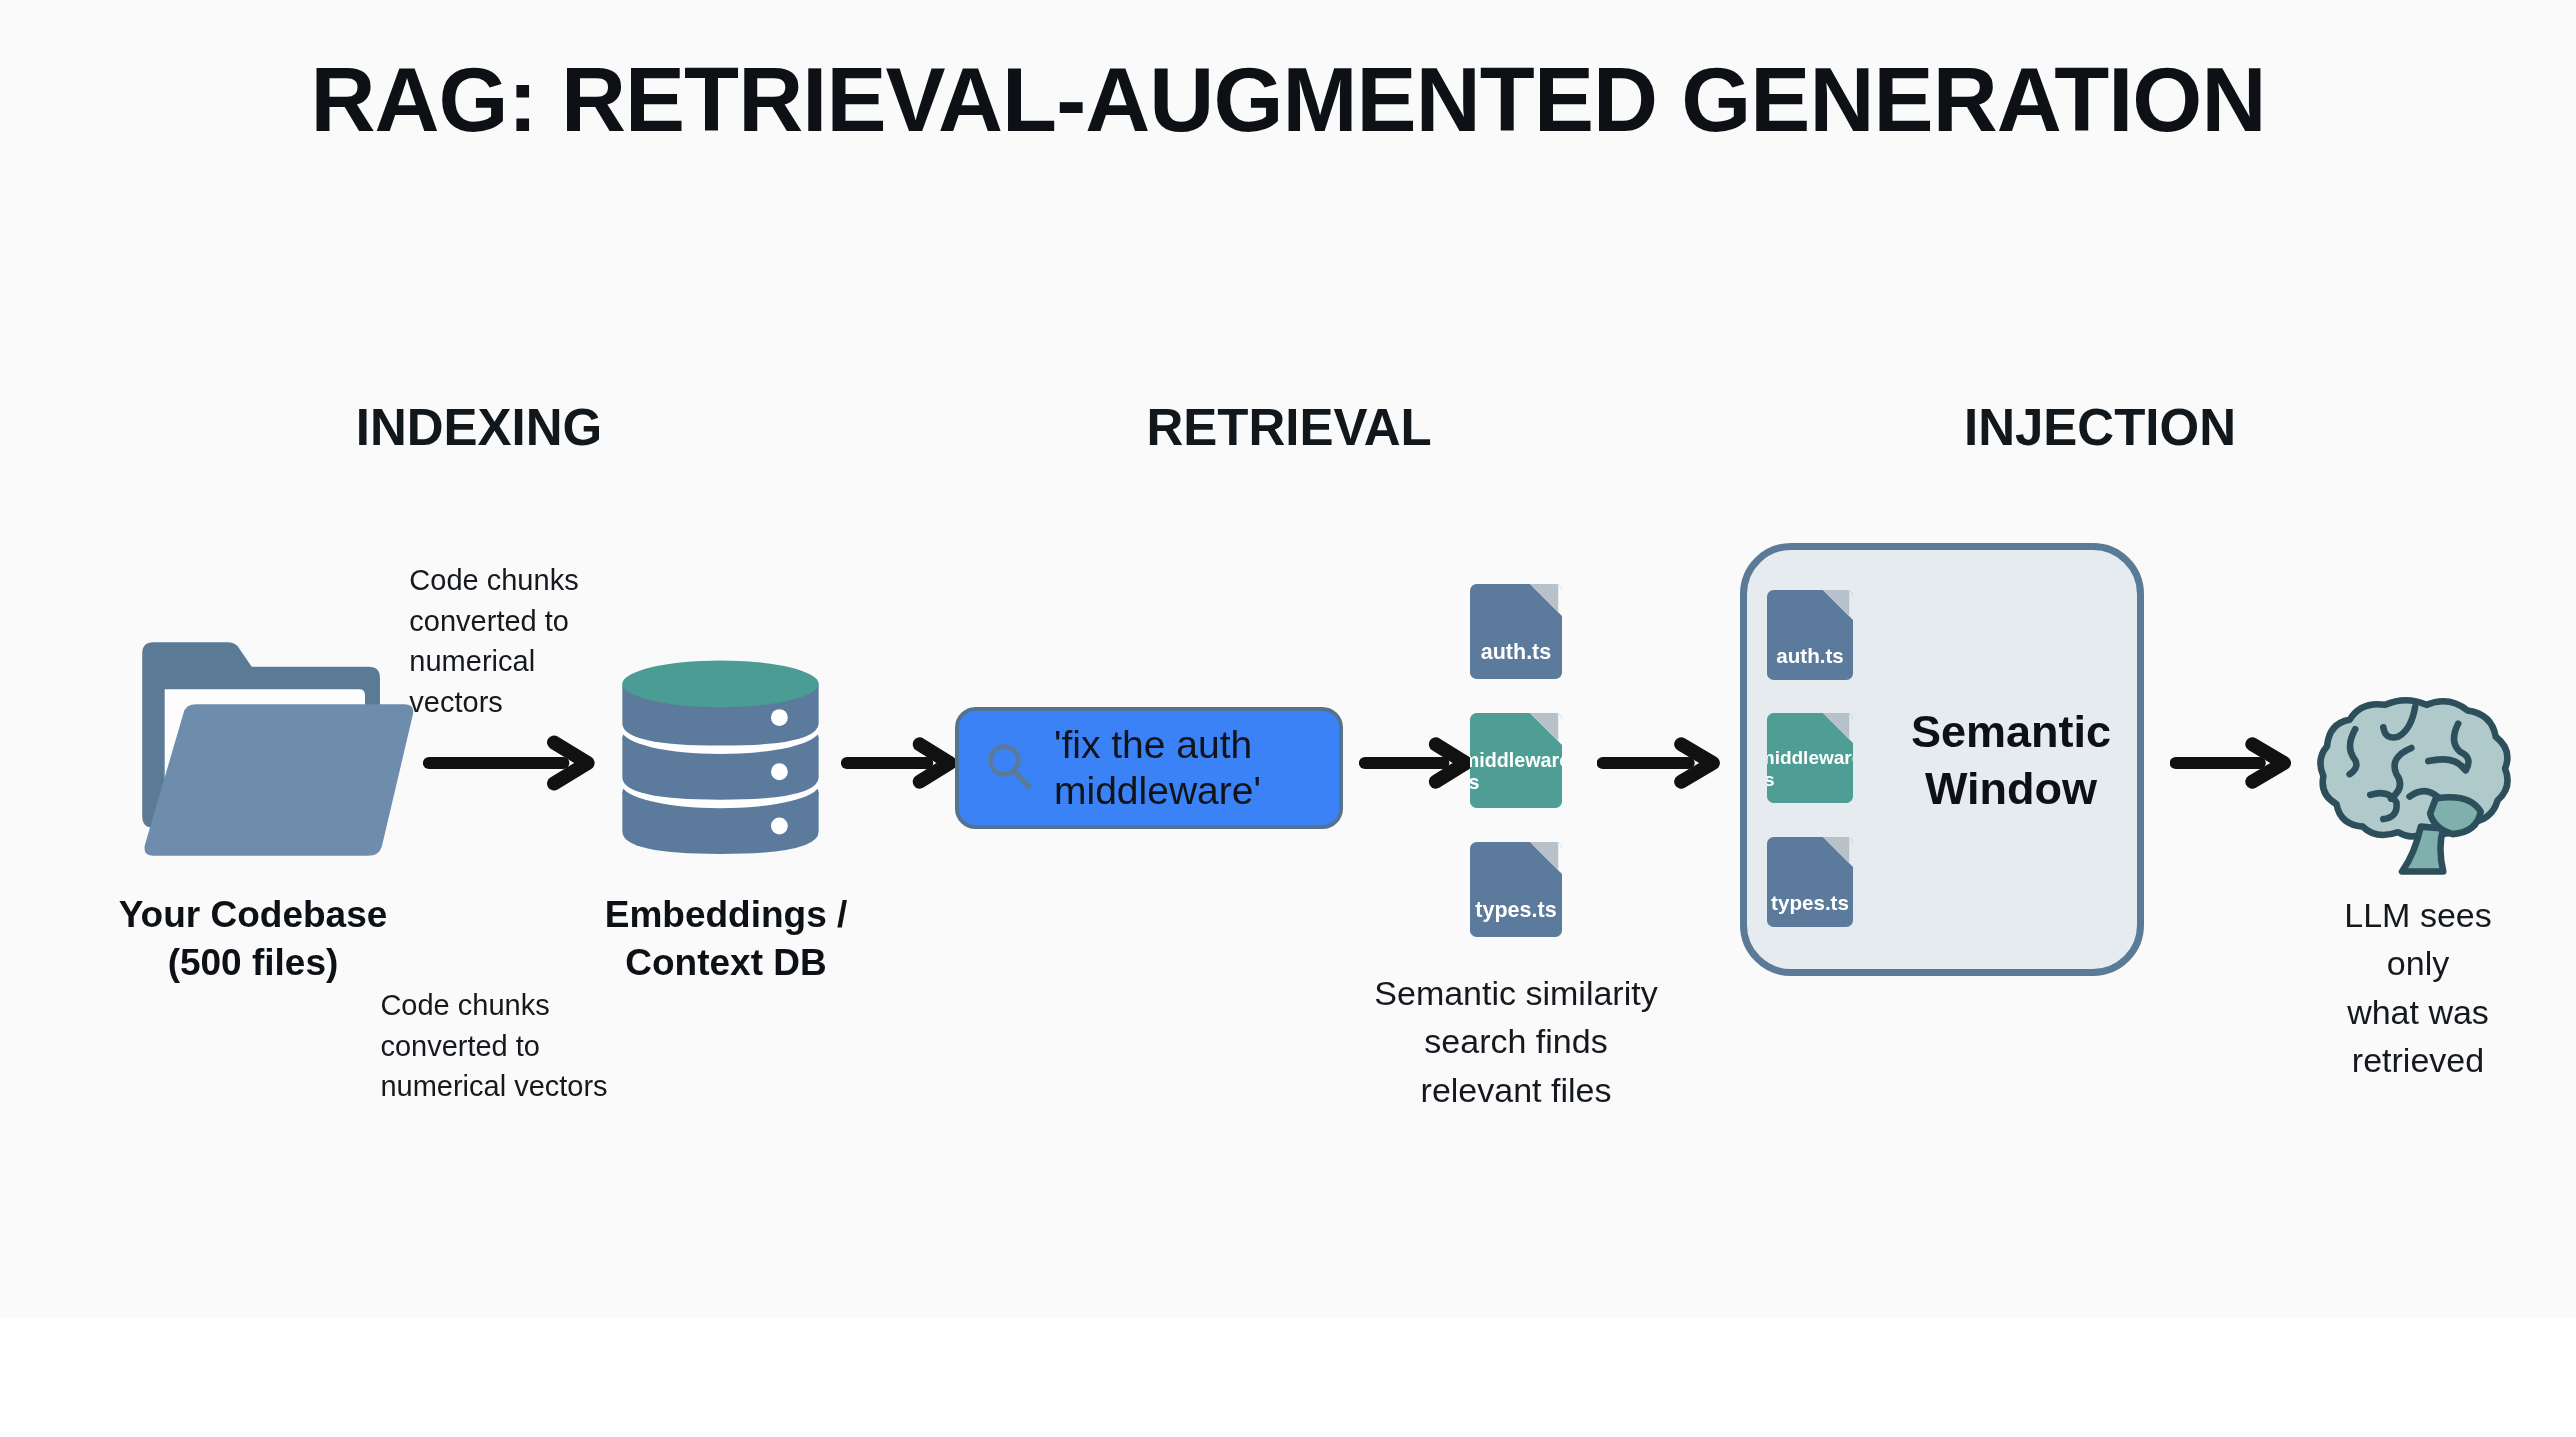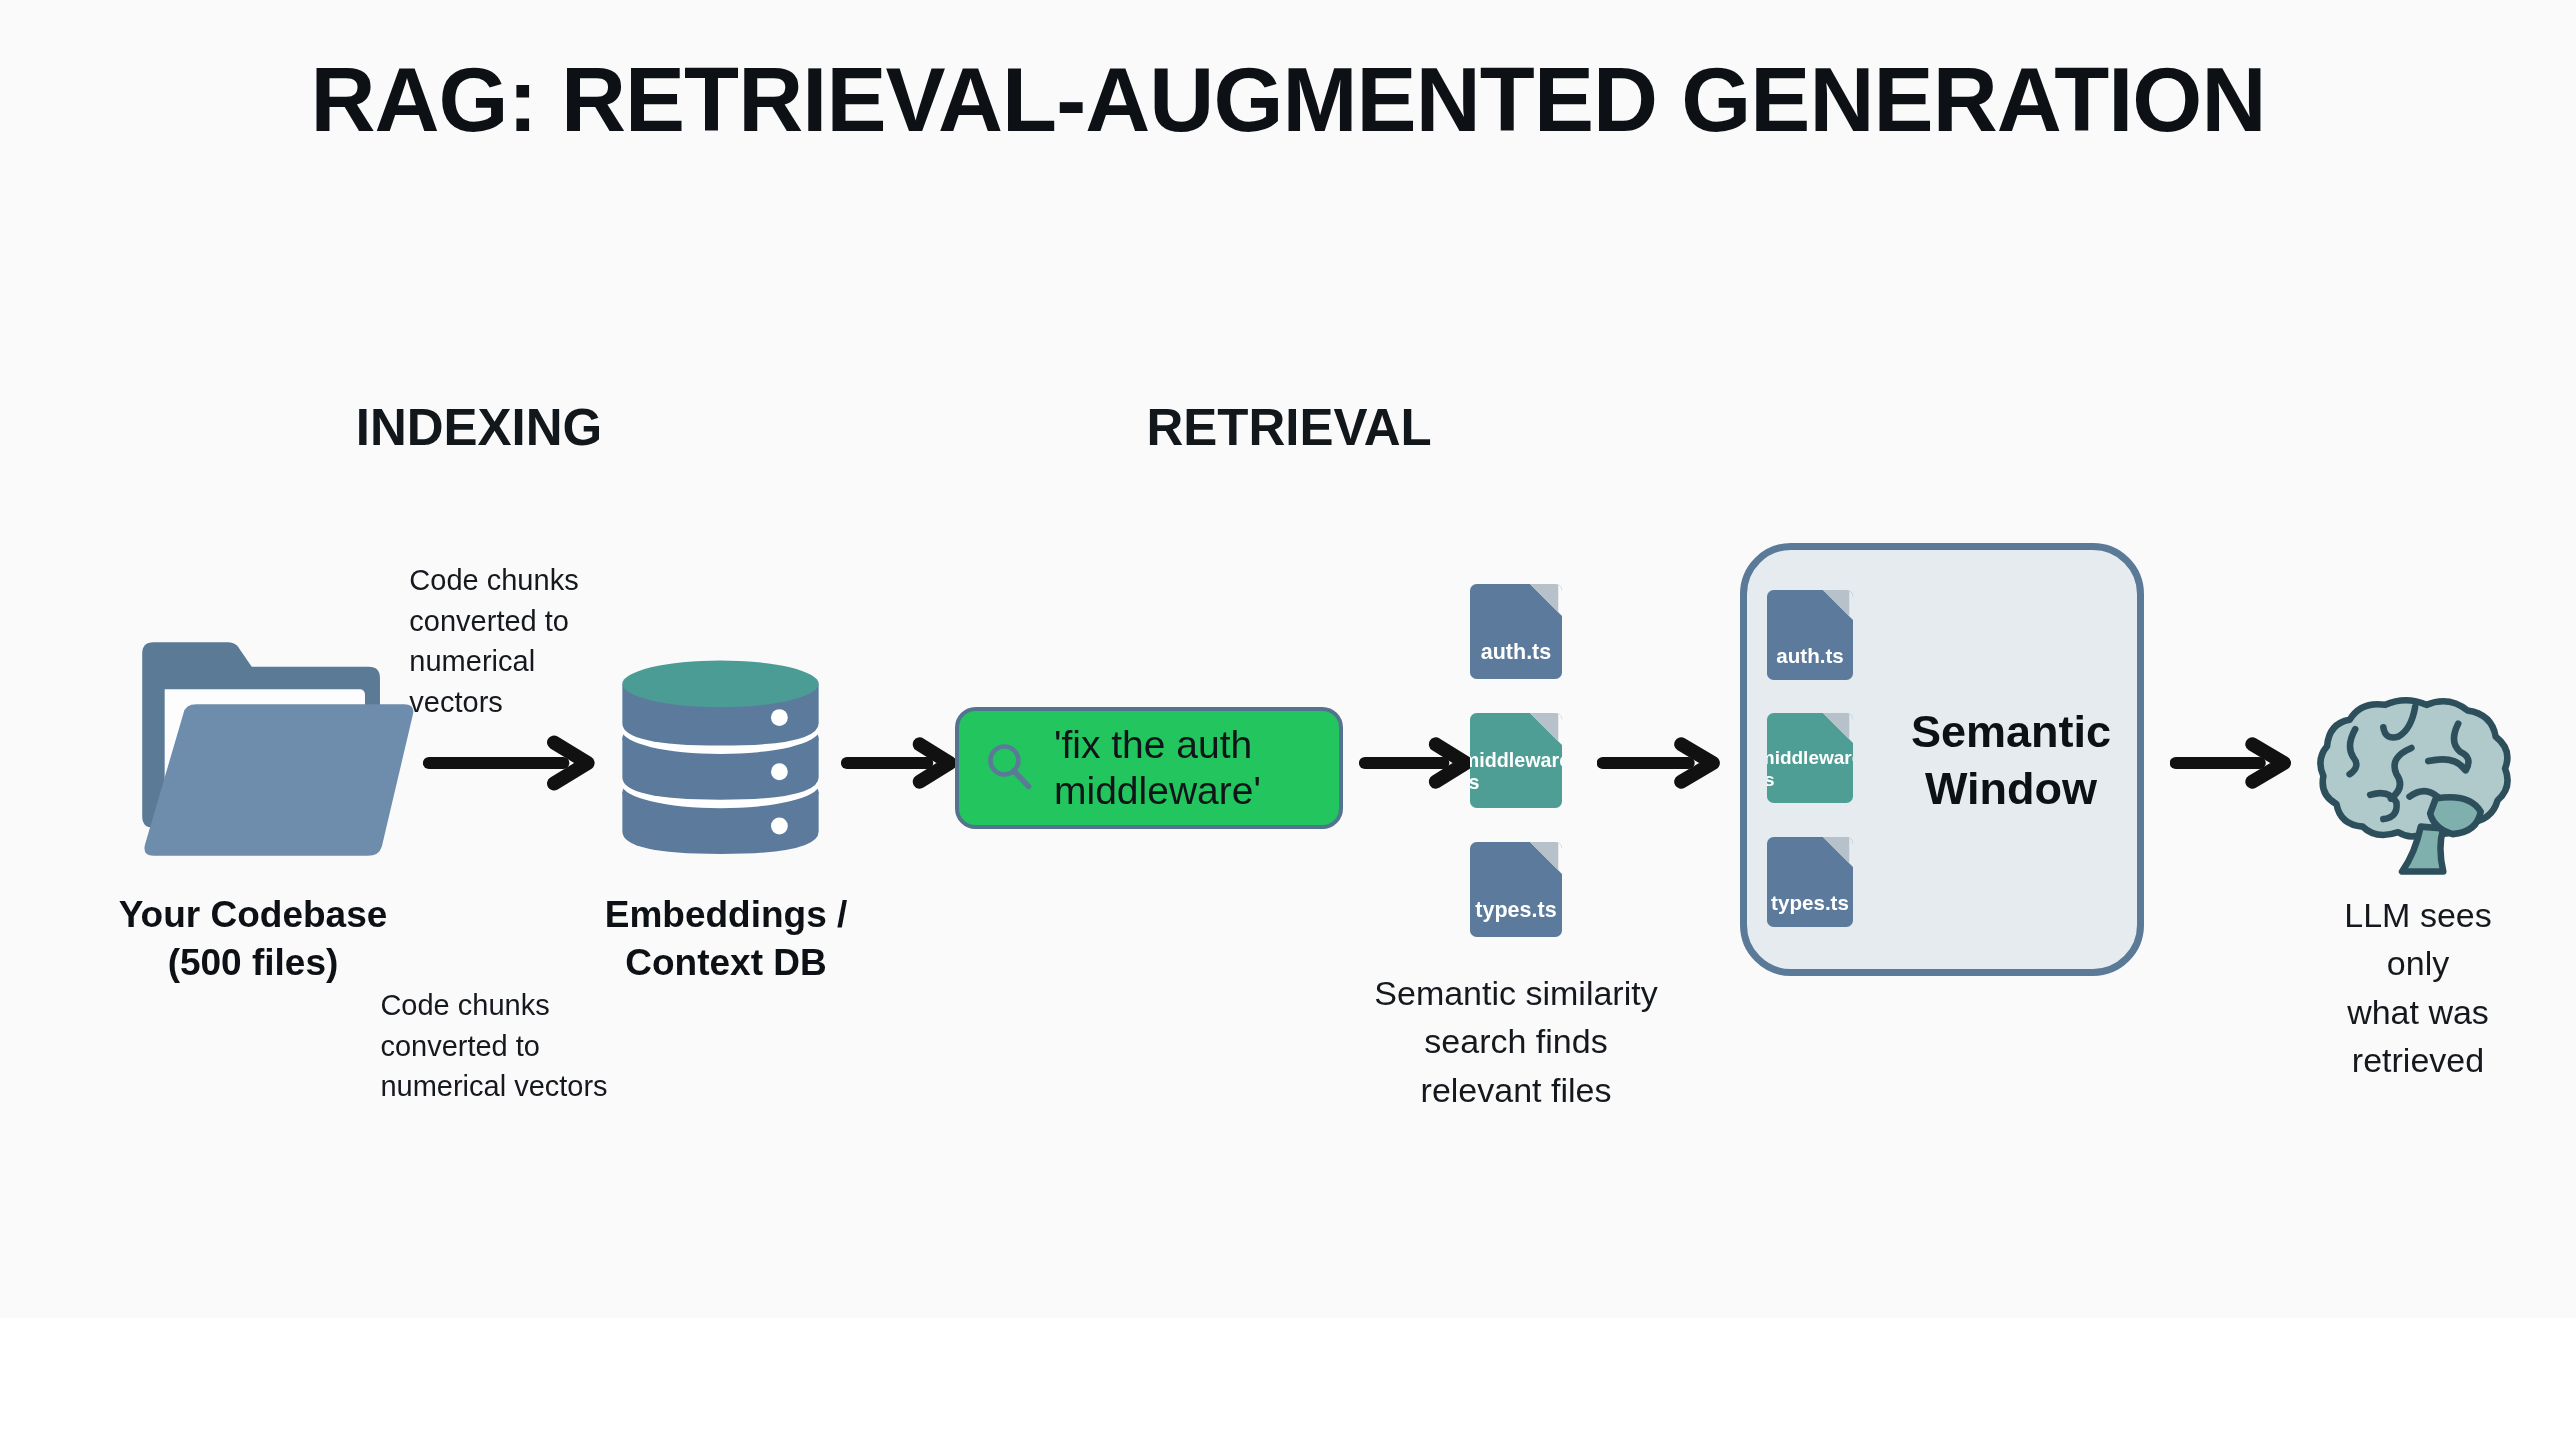--- a/index.html
+++ b/index.html
@@ -84,21 +84,21 @@
   
   #database { position: absolute; left: 613px; top: 637px; width: 215px; height: 234px; }
 
   
   #search-box {
     position: absolute;
     left: 955px;
     top: 707px;
     width: 388px;
     height: 122px;
-    background: #22c55e;
+    background: #3b82f6;
     border: 4.7px solid #54738f;
     border-radius: 20.6px;
     box-sizing: border-box;
     display: flex;
     align-items: center;
     padding-left: 24px;
     gap: 17px;
   }
   #search-query {
     font-size: 39px;
@@ -160,20 +160,21 @@
 </style>
 </head>
 <body>
 
 <div id="canvas">
 
   <div id="page-title">RAG: RETRIEVAL-AUGMENTED GENERATION</div>
 
   <div id="stage-indexing" class="stage-header">INDEXING</div>
   <div id="stage-retrieval" class="stage-header">RETRIEVAL</div>
+  <div id="stage-injection" class="stage-header">INJECTION</div>
 
   <div id="folder">
     <svg width="300" height="234" viewBox="0 0 320 250" aria-hidden="true">
 
       <path d="M16 22 Q16 10 28 10 L108 10 Q116 10 120 17 L133 36 L258 36 Q270 36 270 48
                L270 196 Q270 208 258 208 L28 208 Q16 208 16 196 Z" fill="#5a7a96"></path>
 
       <path d="M40 60 L248 60 Q254 60 254 66 L254 195 L40 195 Z" fill="#fdfdfd"></path>
 
       <path d="M60 86 Q62 76 74 76 L296 76 Q308 76 305 88 L272 228 Q269 238 257 238 L28 238

